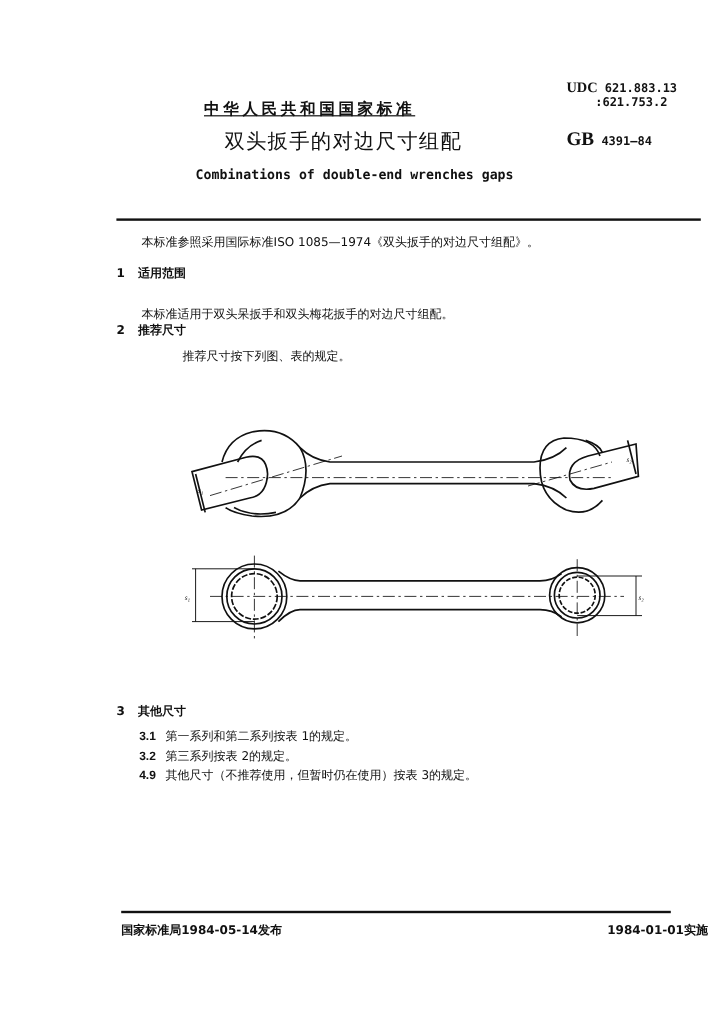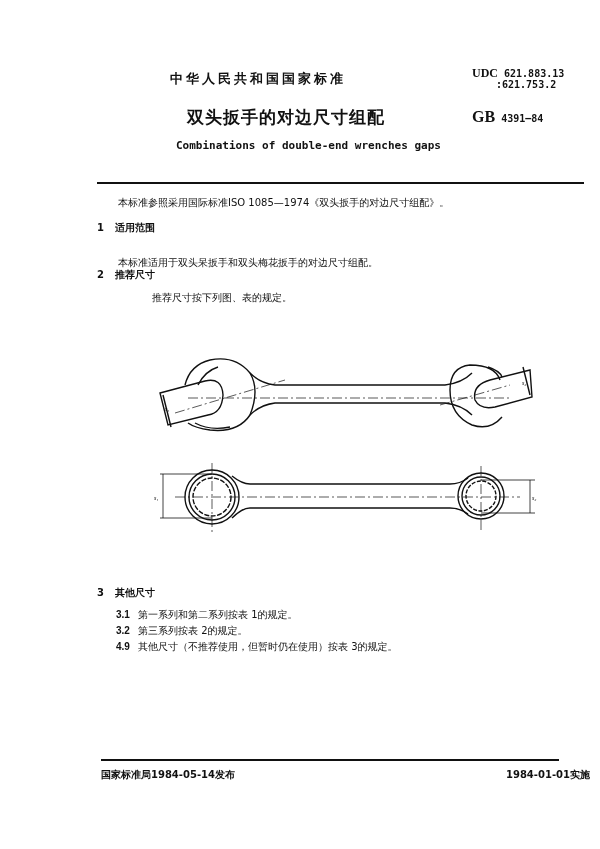--- a/index.html
+++ b/index.html
@@ -3,29 +3,28 @@
 <meta charset="utf-8">
 <style>
   html, body { margin: 0; padding: 0; background: #ffffff; }
   body {
     width: 600px; height: 849px; position: relative; overflow: hidden;
     font-family: "DejaVu Sans", "Liberation Sans", sans-serif;
     color: #111111;
   }
   .abs { position: absolute; }
   .std-org {
-    left: 170px; top: 70px; font-size: 13px; font-weight: bold; letter-spacing: 3px;
+    left: 170px; top: 82px; font-size: 13px; font-weight: bold; letter-spacing: 3px; text-decoration: underline;
   }
   .title-cn {
-    left: 187px; top: 106px; font-size: 17px; font-weight: bold; letter-spacing: 1px;
+    left: 187px; top: 106px; font-size: 17px; font-weight: normal; letter-spacing: 1px;
   }
   .title-en {
     left: 163px; top: 139px; font-size: 11px; font-weight: bold;
     font-family: "DejaVu Sans Mono", "Liberation Mono", monospace;
-    margin-left: 13px;
   }
   .udc {
     left: 472px; top: 68px; font-size: 10px; font-weight: bold; line-height: 11px;
     font-family: "DejaVu Sans Mono", "Liberation Mono", monospace;
   }
   .udc .lbl { font-family: "Liberation Serif", serif; font-size: 12px; text-align: right; }
   .udc .line2 { padding-left: 24px; display: block; }
   .gb {
     left: 472px; top: 108px; font-size: 10px; font-weight: bold;
     font-family: "DejaVu Sans Mono", "Liberation Mono", monospace;

